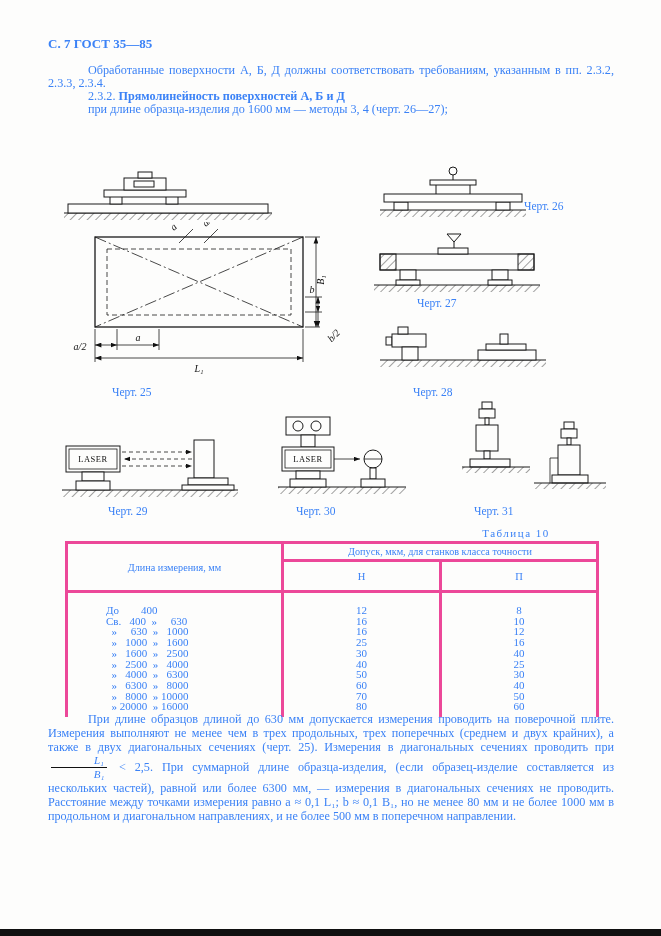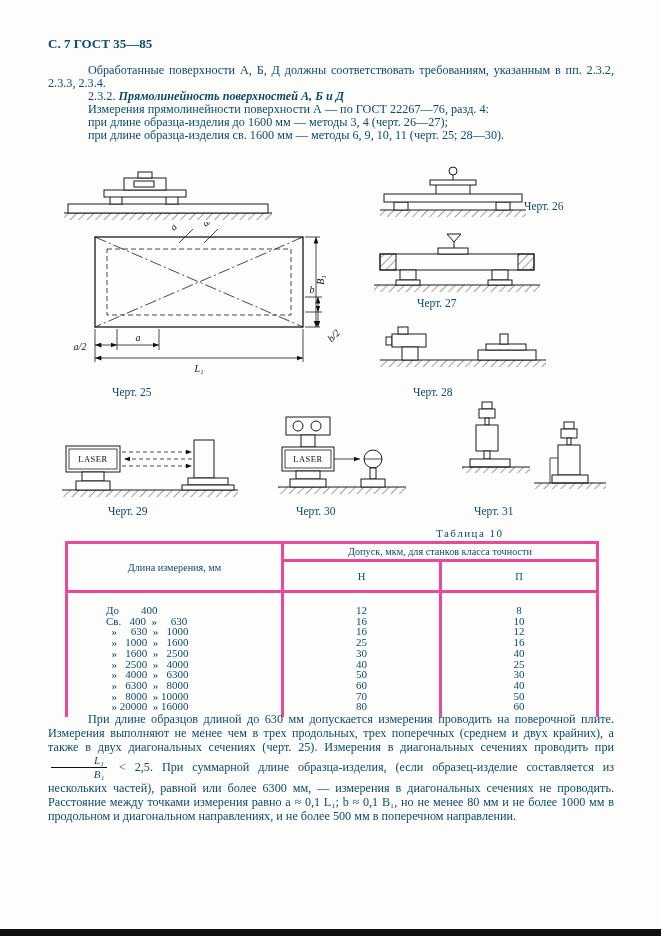--- a/index.html
+++ b/index.html
@@ -1,32 +1,32 @@
 <!DOCTYPE html>
 <html><head>
 <meta charset="utf-8">
 <style>
   html,body { margin:0; padding:0; background:#ffffff; }
   .page {
     position:relative; width:661px; height:936px; background:#fdfdfc;
-    font-family:"Liberation Serif", serif; color:#0c4a6e; overflow:hidden;
+    font-family:"Liberation Serif", serif; color:#3b82f6; overflow:hidden;
   }
   .hdr { position:absolute; left:48px; top:36px; font-size:13px; font-weight:bold; }
   .intro { position:absolute; left:48px; top:64px; width:566px; font-size:12.2px; line-height:13px; }
   .intro p { margin:0; text-indent:40px; text-align:justify; }
-  .intro p.head b { font-weight:bold; font-style:italic; }
+  .intro p.head b { font-weight:bold; }
   .fig { position:absolute; }
   .fig .w { fill:#fdfdfc; stroke:#1a1a1a; stroke-width:1; }
   .fig .s { stroke:#1a1a1a; stroke-width:1; fill:none; }
   .fig .thin { stroke:#1a1a1a; stroke-width:0.8; fill:none; }
   .fig text { font-family:"Liberation Serif", serif; fill:#111; }
   .fig text.dim { font-size:10px; font-style:italic; }
   .fig text.dev { font-size:8.5px; letter-spacing:0.5px; }
   .cap { position:absolute; font-size:11.5px; }
-  .tbl-label { position:absolute; left:436px; top:527px; width:160px; text-align:left; font-size:11px; letter-spacing:1.5px; }
+  .tbl-label { position:absolute; left:436px; top:527px; width:160px; text-align:center; font-size:11px; letter-spacing:1.5px; }
   .tbl-wrap { position:absolute; left:65px; top:541px; }
   table.tol { border-collapse:collapse; width:531px; table-layout:fixed; }
   table.tol th, table.tol td { border:3px solid #ec4899; font-weight:normal; }
   table.tol thead th { font-size:10.2px; text-align:center; vertical-align:middle; padding:2px 4px; }
   table.tol thead tr.subrow th { height:24px; font-size:10.5px; }
   table.tol tbody td { border-top:none; border-bottom:none; font-size:11px; line-height:10.7px; text-align:center; padding:0; }
   table.tol tbody tr.first td { padding-top:12px; }
   table.tol tbody tr.last td { padding-bottom:5px; }
   table.tol td.range { text-align:left; white-space:pre; padding-left:38px; }
   .body2 { position:absolute; left:48px; top:712px; width:566px; font-size:12.2px; line-height:14.2px; }
@@ -39,23 +39,21 @@
 </head>
 <body>
 
 <div class="page">
 
   <div class="hdr">С. 7 ГОСТ 35—85</div>
 
   <div class="intro">
     <p>Обработанные поверхности А, Б, Д должны соответствовать требованиям, указанным в пп. 2.3.2, 2.3.3, 2.3.4.</p>
     <p class="head"><span>2.3.2.</span> <b>Прямолинейность поверхностей А, Б и Д</b></p>
-    <p>Измерения прямолинейности поверхности А — по ГОСТ 22267—76, разд. 4:</p>
     <p>при длине образца-изделия до 1600 мм — методы 3, 4 (черт. 26—27);</p>
-    <p>при длине образца-изделия св. 1600 мм — методы 6, 9, 10, 11 (черт. 25; 28—30).</p>
   </div>
 
   <svg class="fig" style="left:62px;top:168px" width="212" height="56" viewBox="0 0 212 56">
     <defs>
       <pattern id="hA" width="6" height="6" patternUnits="userSpaceOnUse" patternTransform="rotate(45)">
         <line x1="0" y1="0" x2="0" y2="6" stroke="#444" stroke-width="1"></line>
       </pattern>
     </defs>
     <rect x="2" y="45" width="208" height="7" fill="url(#hA)" stroke="none"></rect>
     <line class="s" x1="2" y1="45" x2="210" y2="45"></line>

